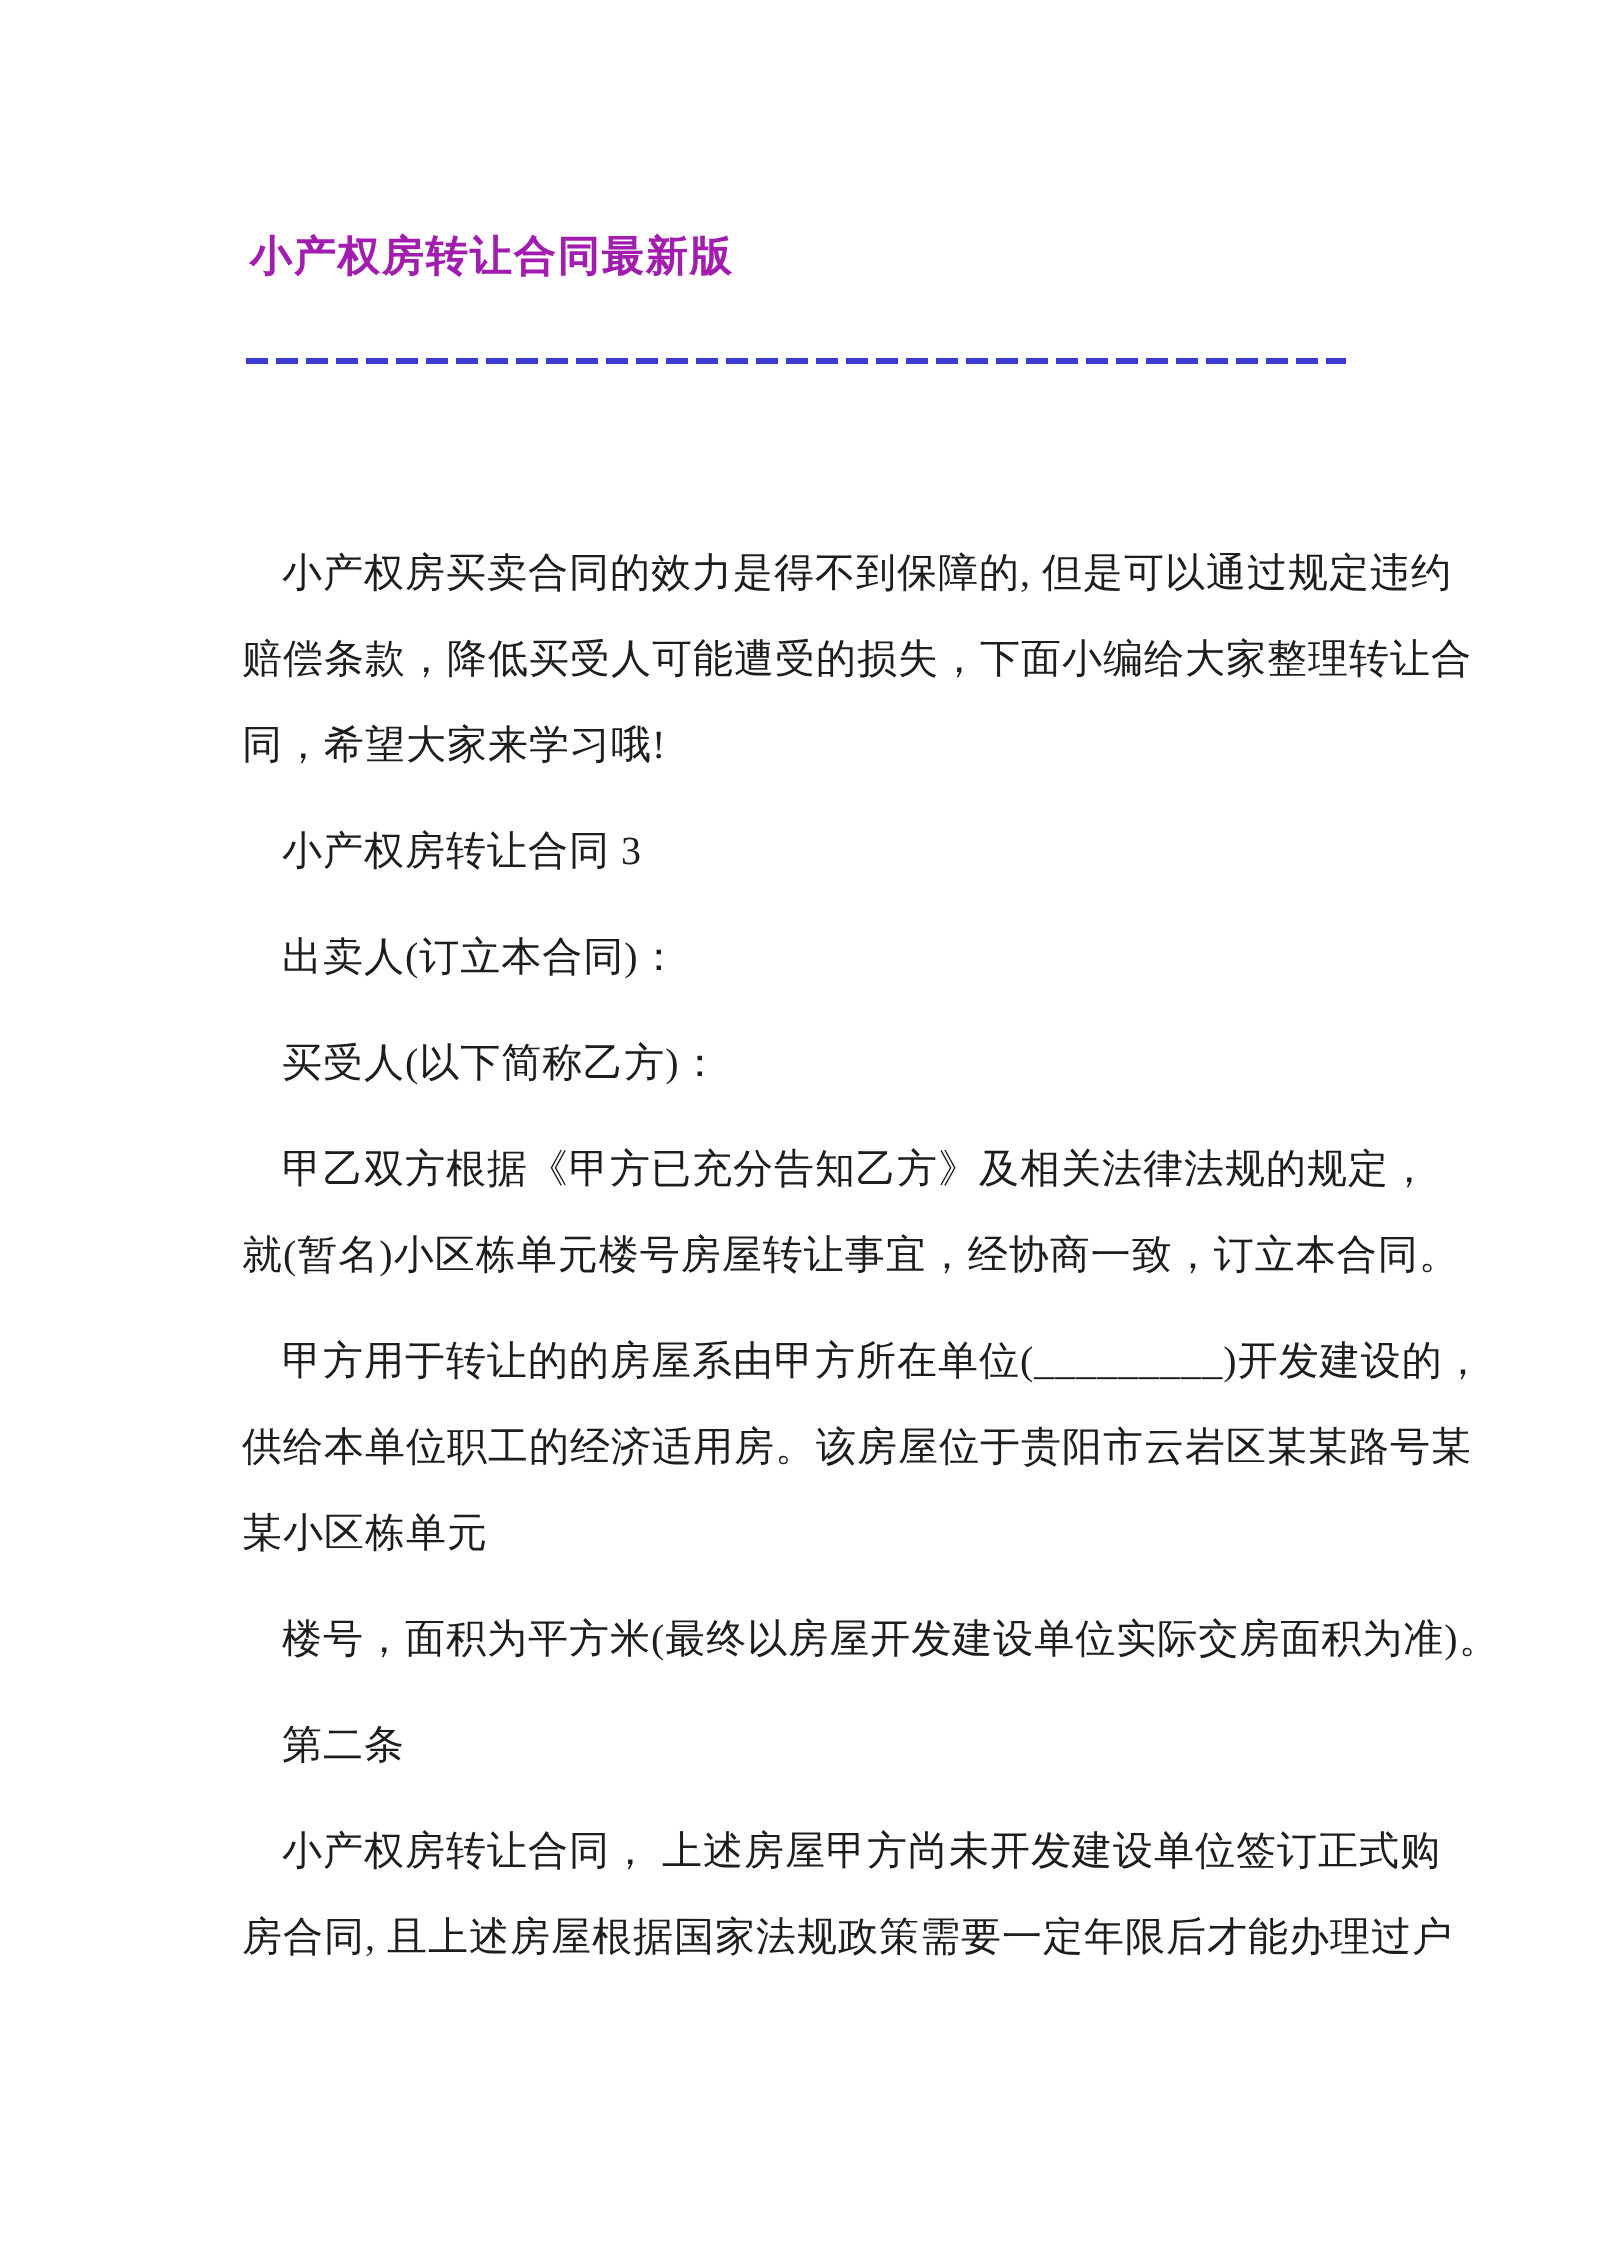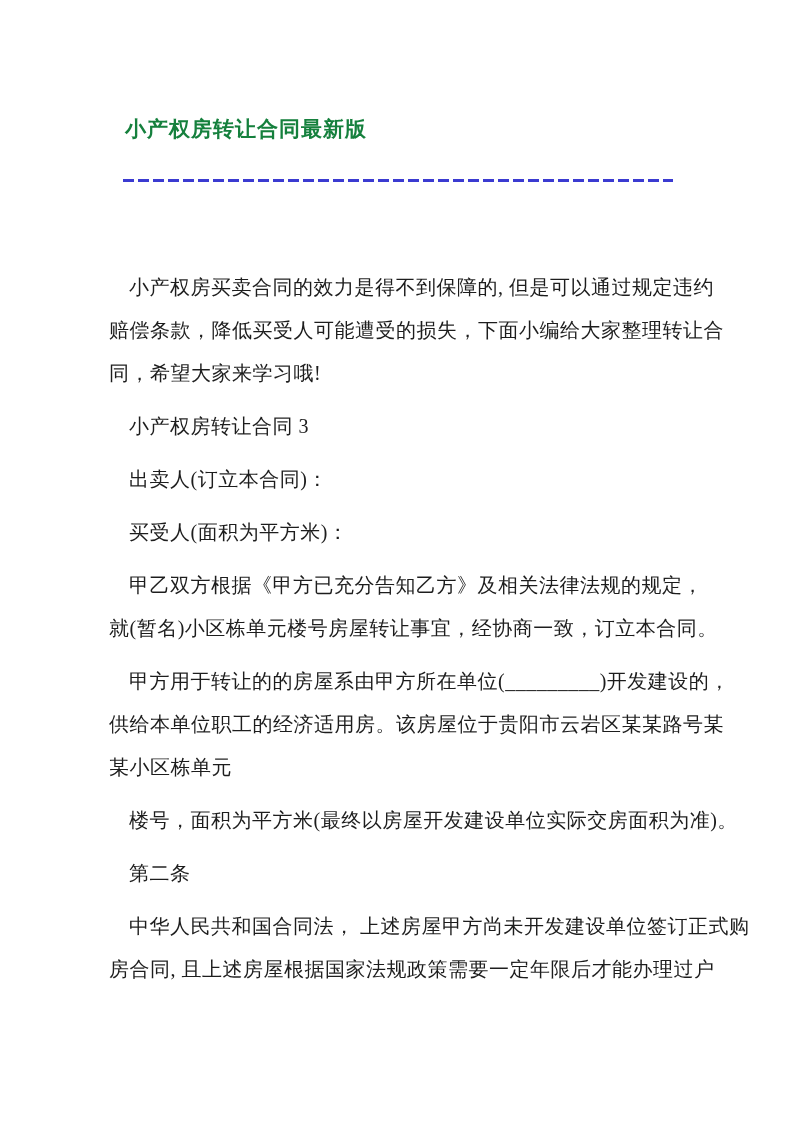--- a/index.html
+++ b/index.html
@@ -30,46 +30,46 @@
     height: 3px;
     width: 550px;
     margin: 37px 0 84px 18px;
     background: repeating-linear-gradient(
       90deg,
       #3b3bd1 0px, #3b3bd1 11px,
       transparent 11px, transparent 15px
     );
   }
   .para {
-    margin: 0 0 10px 4px;
+    margin: 0 0 10px 16px;
     font-family: "Liberation Serif", "DejaVu Serif", serif;
     font-size: 20px;
     line-height: 43px;
     color: #1d1d1d;
     text-indent: 20px;
     white-space: pre;
     letter-spacing: 0.5px;
   }
 </style>
 </head>
 <body>
 
 <div class="page">
-  <h1 class="doc-title" style="color: #15803d;">小产权房转让合同最新版</h1>
+  <h1 class="doc-title" style="color: #a21caf;">小产权房转让合同最新版</h1>
 
   <div class="divider"></div>
 
   <p class="para">小产权房买卖合同的效力是得不到保障的, 但是可以通过规定违约
 赔偿条款，降低买受人可能遭受的损失，下面小编给大家整理转让合
 同，希望大家来学习哦!</p>
   <p class="para">小产权房转让合同 3</p>
   <p class="para">出卖人(订立本合同)：</p>
-  <p class="para">买受人(面积为平方米)：</p>
+  <p class="para">买受人(以下简称乙方)：</p>
   <p class="para">甲乙双方根据《甲方已充分告知乙方》及相关法律法规的规定，
 就(暂名)小区栋单元楼号房屋转让事宜，经协商一致，订立本合同。</p>
   <p class="para">甲方用于转让的的房屋系由甲方所在单位(_________)开发建设的，
 供给本单位职工的经济适用房。该房屋位于贵阳市云岩区某某路号某
 某小区栋单元</p>
   <p class="para">楼号，面积为平方米(最终以房屋开发建设单位实际交房面积为准)。</p>
   <p class="para">第二条</p>
-  <p class="para">中华人民共和国合同法， 上述房屋甲方尚未开发建设单位签订正式购
+  <p class="para">小产权房转让合同， 上述房屋甲方尚未开发建设单位签订正式购
 房合同, 且上述房屋根据国家法规政策需要一定年限后才能办理过户</p>
 </div>
 
 </body></html>

